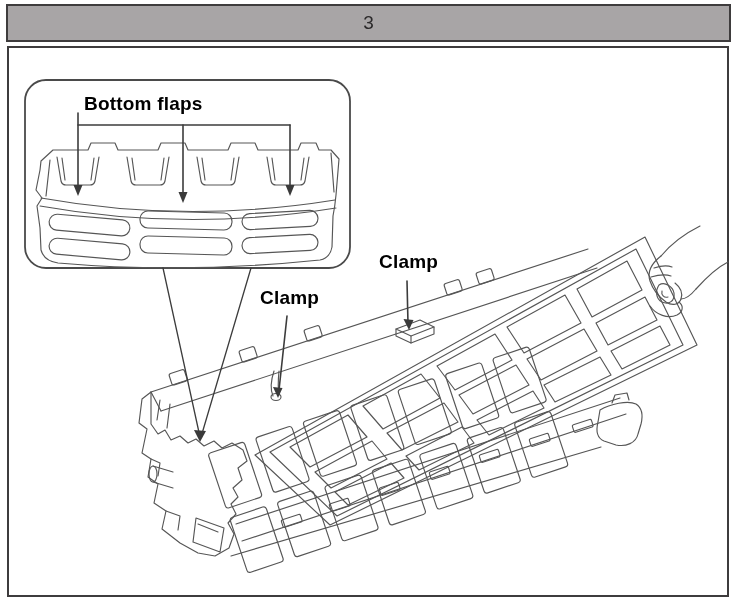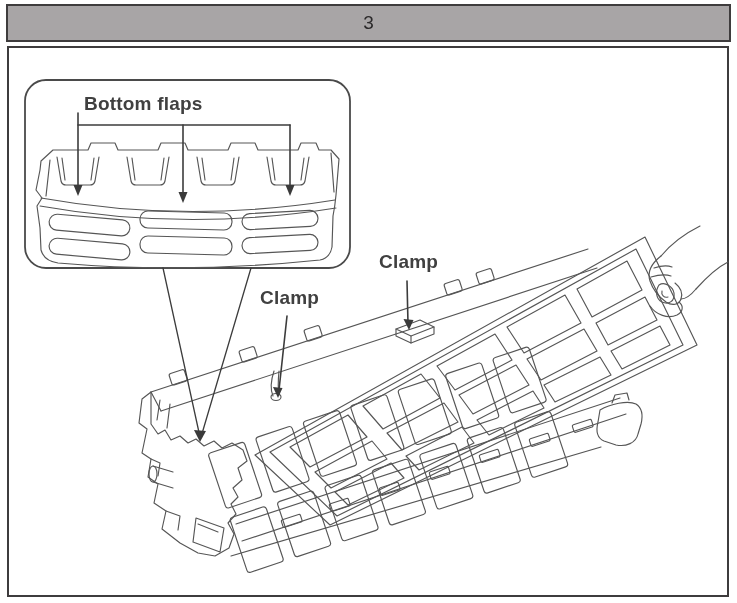--- a/index.html
+++ b/index.html
@@ -14,21 +14,21 @@
   }
 
   .canvas-frame {
     position:absolute; left:7px; top:46px; width:722px; height:551px;
     background:#ffffff; border:2px solid #3e3c3d; box-sizing:border-box;
   }
 
   svg.illustration { position:absolute; left:0; top:0; width:737px; height:603px; }
 
   .label {
-    position:absolute; font-size:19px; font-weight:600; color:#404040;
+    position:absolute; font-size:19px; font-weight:600; color:#000000;
     letter-spacing:0.2px; white-space:nowrap; line-height:1.1;
   }
   .label-bottom-flaps { left:84px;  top:94px; }
   .label-clamp-left   { left:260px; top:288px; }
   .label-clamp-top    { left:379px; top:252px; }
 </style>
 </head>
 <body>
 
 <div class="figure">

